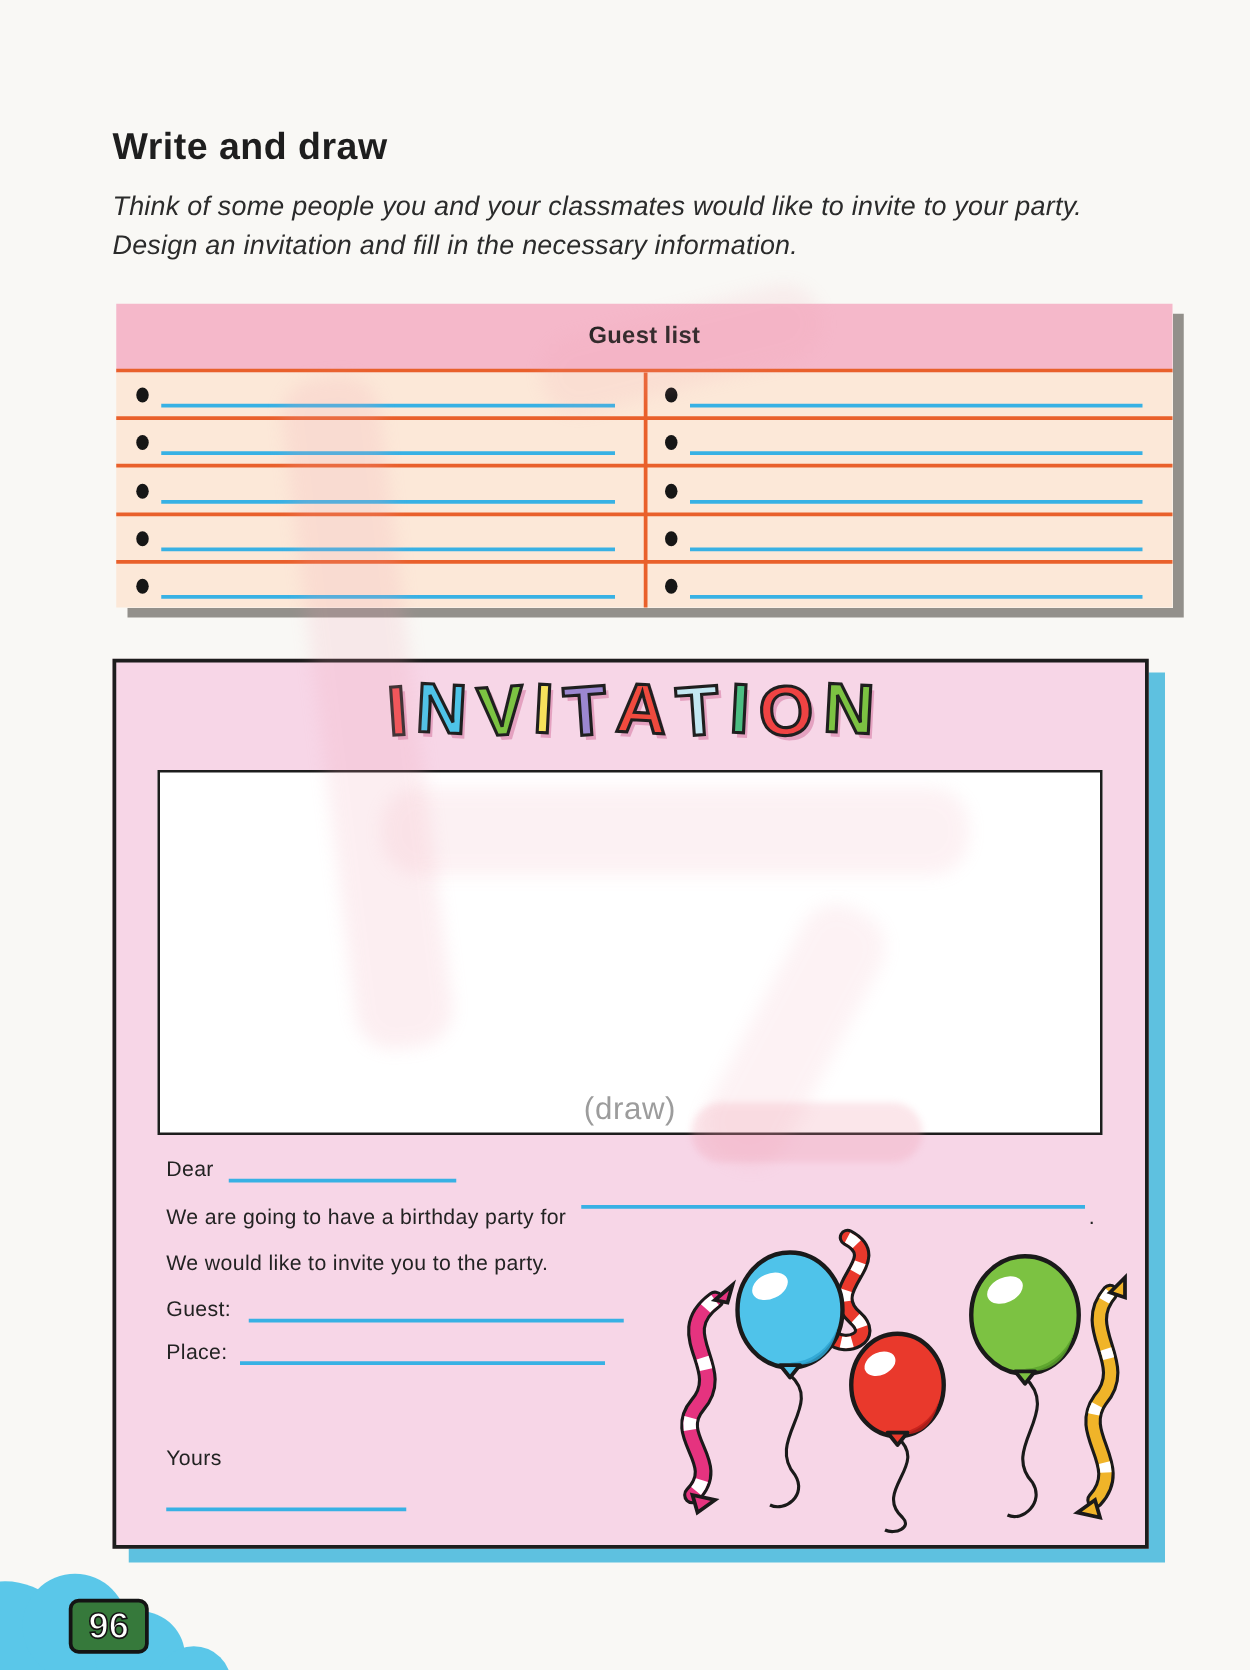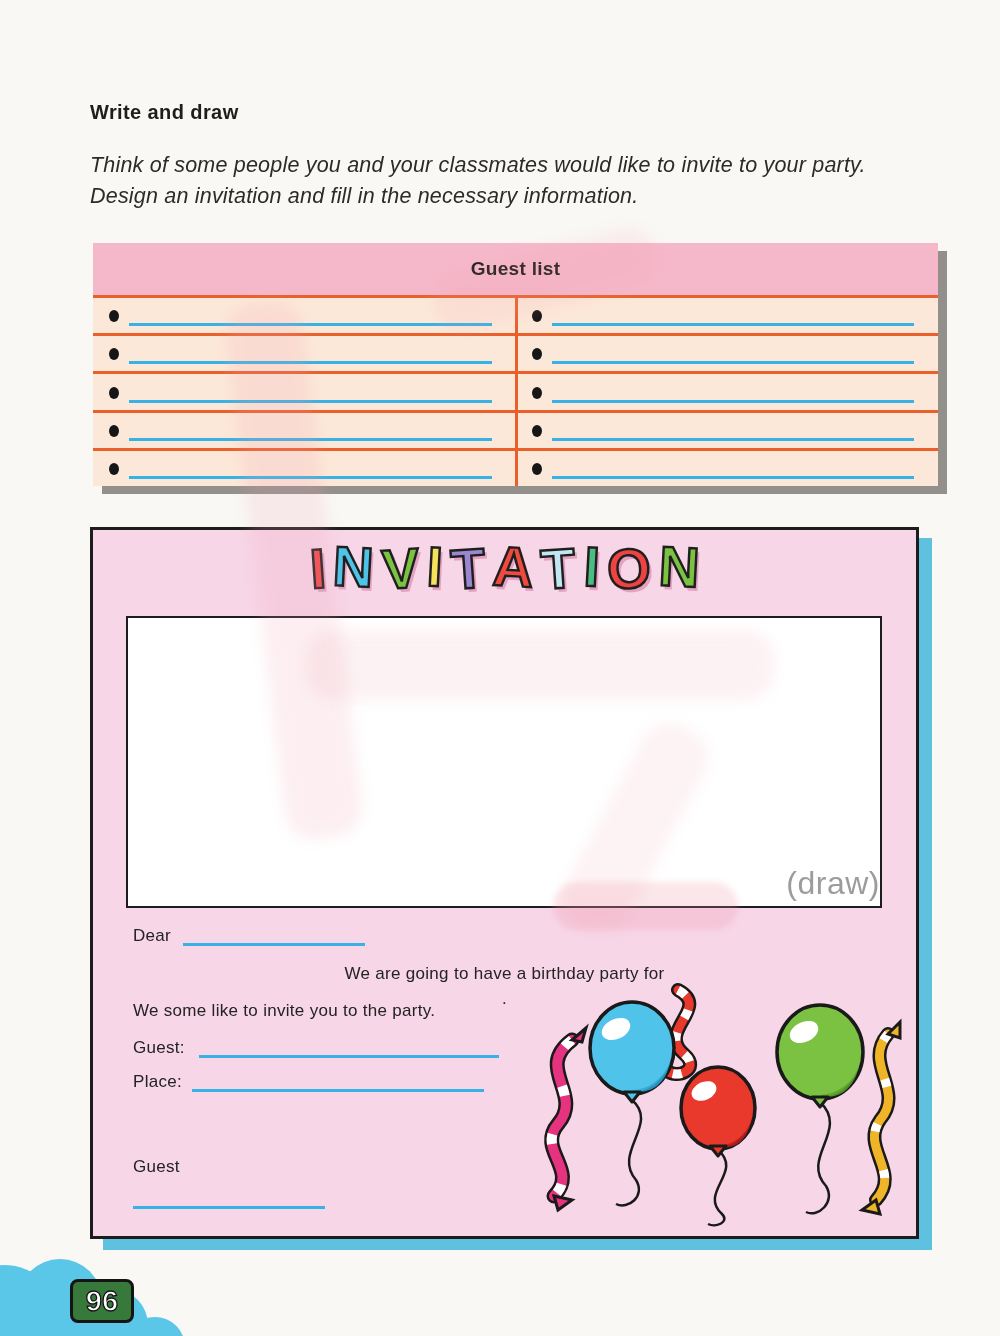--- a/index.html
+++ b/index.html
@@ -8,21 +8,21 @@
     width:1000px;height:1336px;
     background:#f9f8f5;
     overflow:hidden;
     font-family:"Liberation Sans",sans-serif;
     color:#252525;
   }
 
   
   .page-title{
     position:absolute;left:90px;top:101px;
-    font-size:20px;font-weight:bold;letter-spacing:.4px;color:#1e1e1e;
+    font-size:30px;font-weight:bold;letter-spacing:.4px;color:#1e1e1e;
   }
   .instructions{
     position:absolute;left:90px;top:150px;width:800px;
     font-size:21.5px;font-style:italic;line-height:1.45;color:#2b2b2b;letter-spacing:.2px;
   }
 
   
   .guest-list{
     position:absolute;left:93px;top:243px;width:845px;height:243px;
     box-shadow:9px 8px 0 0 #93908b;
@@ -57,42 +57,41 @@
     text-shadow:3px 4px 0 rgba(213,118,160,.55);
   }
   .blt:nth-child(odd){transform:rotate(-4deg) translateY(2px);}
   .blt:nth-child(even){transform:rotate(3deg);}
 
   .draw-box{
     position:absolute;left:33px;top:86px;width:752px;height:288px;
     background:#ffffff;border:2.5px solid #1d1d1d;
   }
   .draw-label{
-    position:absolute;bottom:4px;left:0;right:0;text-align:right;
-    color:#9c9c9c;font-size:32px;letter-spacing:.5px;
+    position:absolute;bottom:4px;left:0;right:0;text-align:center;
+    color:#9c9c9c;font-size:25px;letter-spacing:.5px;
   }
 
   .inv-line{position:absolute;left:40px;font-size:17px;color:#232323;letter-spacing:.3px;white-space:nowrap;}
   .fill-line{display:inline-block;height:3px;background:#38b1e4;position:relative;top:5px;}
-  .flex-line{display:flex;align-items:center;right:40px;white-space:normal;flex-direction:column;}
+  .flex-line{display:flex;align-items:flex-start;right:40px;white-space:normal;}
   .flex-line .fill-line{flex:1;top:0;margin:0 3px 5px 12px;}
 
   .yours-line{position:absolute;left:40px;top:676px;width:192px;height:3px;background:#38b1e4;}
 
   .balloons{position:absolute;right:4px;bottom:6px;}
 
   
   .page-badge{
     position:absolute;left:55px;top:1279px;width:58px;height:38px;
     background:#36793b;border:3px solid #141414;border-radius:8px;
     display:flex;align-items:center;justify-content:center;
     color:#ffffff;font-size:29px;font-weight:bold;
     -webkit-text-stroke:1.3px #141414;
     z-index:8;
-    margin-left:15px;
   }
   .cloud{position:absolute;left:-10px;top:1243px;z-index:7;}
 
   
   .watermark{position:absolute;inset:0;pointer-events:none;z-index:6;}
   .wm{position:absolute;background:#f0a0b0;filter:blur(7px);border-radius:30px;}
   .wm1{left:255px;top:300px;width:78px;height:540px;opacity:.17;transform:rotate(-7deg);}
   .wm2{left:305px;top:630px;width:470px;height:70px;opacity:.14;}
   .wm3{left:430px;top:248px;width:230px;height:62px;opacity:.13;transform:rotate(-14deg);}
   .wm4{left:600px;top:716px;width:70px;height:225px;opacity:.13;transform:rotate(28deg);}
@@ -168,34 +167,34 @@
       <span>Dear</span><span class="fill-line" style="width:182px;margin-left:12px"></span>
     </div>
 
     <div class="inv-line flex-line" style="top:434px">
       <span>We are going to have a birthday party for</span>
       <span class="fill-line"></span>
       <span>.</span>
     </div>
 
     <div class="inv-line" style="top:471px">
-      <span>We some like to invite you to the party.</span>
+      <span>We would like to invite you to the party.</span>
     </div>
 
     <div class="inv-line" style="top:508px">
       <span>Guest:</span><span class="fill-line" style="width:300px;margin-left:14px"></span>
     </div>
 
     <div class="inv-line" style="top:542px">
       <span>Place:</span><span class="fill-line" style="width:292px;margin-left:10px"></span>
     </div>
 
 
     <div class="inv-line" style="top:627px">
-      <span>Guest</span>
+      <span>Yours</span>
     </div>
     <div class="yours-line"></div>
 
     <svg class="balloons" width="392" height="248" viewBox="0 0 392 248">
 
       <g>
         <path d="M52,58 C14,86 64,112 38,142 C16,168 60,188 34,214" fill="none" stroke="#1a1a1a" stroke-width="15" stroke-linecap="round"></path>
         <path d="M52,58 C14,86 64,112 38,142 C16,168 60,188 34,214" fill="none" stroke="#e5337f" stroke-width="10" stroke-linecap="round"></path>
         <path d="M52,58 C14,86 64,112 38,142 C16,168 60,188 34,214" fill="none" stroke="#ffffff" stroke-width="10" stroke-linecap="butt" stroke-dasharray="10 42"></path>
         <path d="M52,58 l14,-12 l-4,14 z M34,214 l18,4 l-14,10 z" fill="#e5337f" stroke="#1a1a1a" stroke-width="3"></path>

